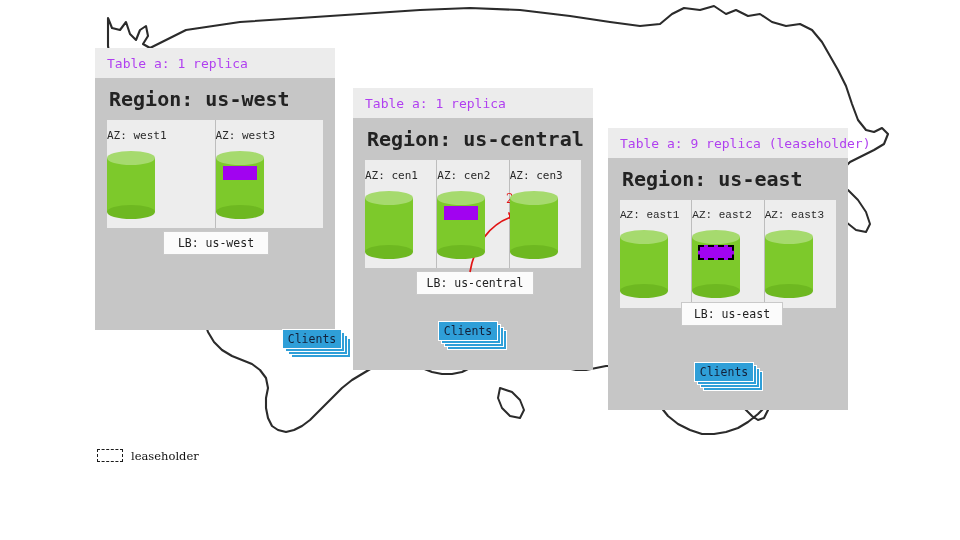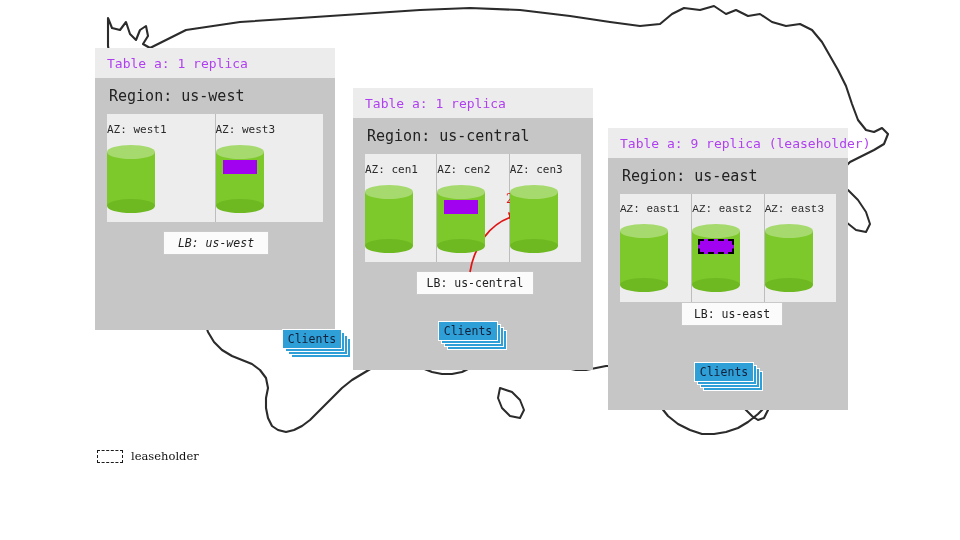--- a/index.html
+++ b/index.html
@@ -23,23 +23,24 @@
     box-sizing:border-box;
   }
   .panel-head-text{
     color:#b03ff0;
     font-size:13px;
     letter-spacing:0px;
     white-space:nowrap;
   }
   .region-title{
     color:#222222;
-    font-size:15px;
+    font-size:20px;
     padding:9px 0 9px 14px;
     white-space:nowrap;
+    font-weight:bold;
   }
   .az-strip{
     background:#ededed;
     margin:0 12px;
     display:flex;
     position:relative;
     box-sizing:border-box;
   }
   .az{
     flex:1 1 0;
@@ -106,21 +107,21 @@
   }
 
   
   #arrow-layer{position:absolute;left:0;top:0;width:960px;height:540px;}
   .arrow-label{
     position:absolute;color:#e11414;font-size:12px;
     font-family:"DejaVu Serif","Liberation Serif",serif;
   }
 
   
-  .legend{position:absolute;display:flex;align-items:flex-end;}
+  .legend{position:absolute;display:flex;align-items:flex-start;}
   .legend .swatch{
     width:26px;height:13px;border:1.5px dashed #1b1b1b;background:transparent;
     box-sizing:border-box;
   }
   .legend .legend-text{
     margin-left:8px;font-size:11.5px;color:#111;
     font-family:"DejaVu Serif","Liberation Serif",serif;
   }
 </style>
 </head>
@@ -176,21 +177,21 @@
         <span class="az-label">AZ: west3</span>
         <div class="cyl" style="width:48px;height:68px;">
           <div class="top" style="height:14px;z-index:3;"></div>
           <div class="body" style="top:7px;height:54px;z-index:1;"></div>
           <div class="bottomcap" style="height:14px;z-index:2;"></div>
           <div class="replica" style="left:7px;top:15px;width:34px;height:14px;z-index:5;"></div>
         </div>
       </div>
     </div>
 
-    <div class="lb" style="left:68px;top:183px;width:106px;height:24px;font-style:italic;">
+    <div class="lb" style="left:68px;top:183px;width:106px;height:24px;">
       <span>LB: us-west</span>
     </div>
 
     <div class="clients" style="left:187px;top:281px;width:70px;height:28px;">
       <div class="card" style="left:9px;top:9px;width:60px;height:20px;"></div>
       <div class="card" style="left:6px;top:6px;width:60px;height:20px;"></div>
       <div class="card" style="left:3px;top:3px;width:60px;height:20px;"></div>
       <div class="card front" style="left:0px;top:0px;width:60px;height:20px;">
         <span>Clients</span>
       </div>

